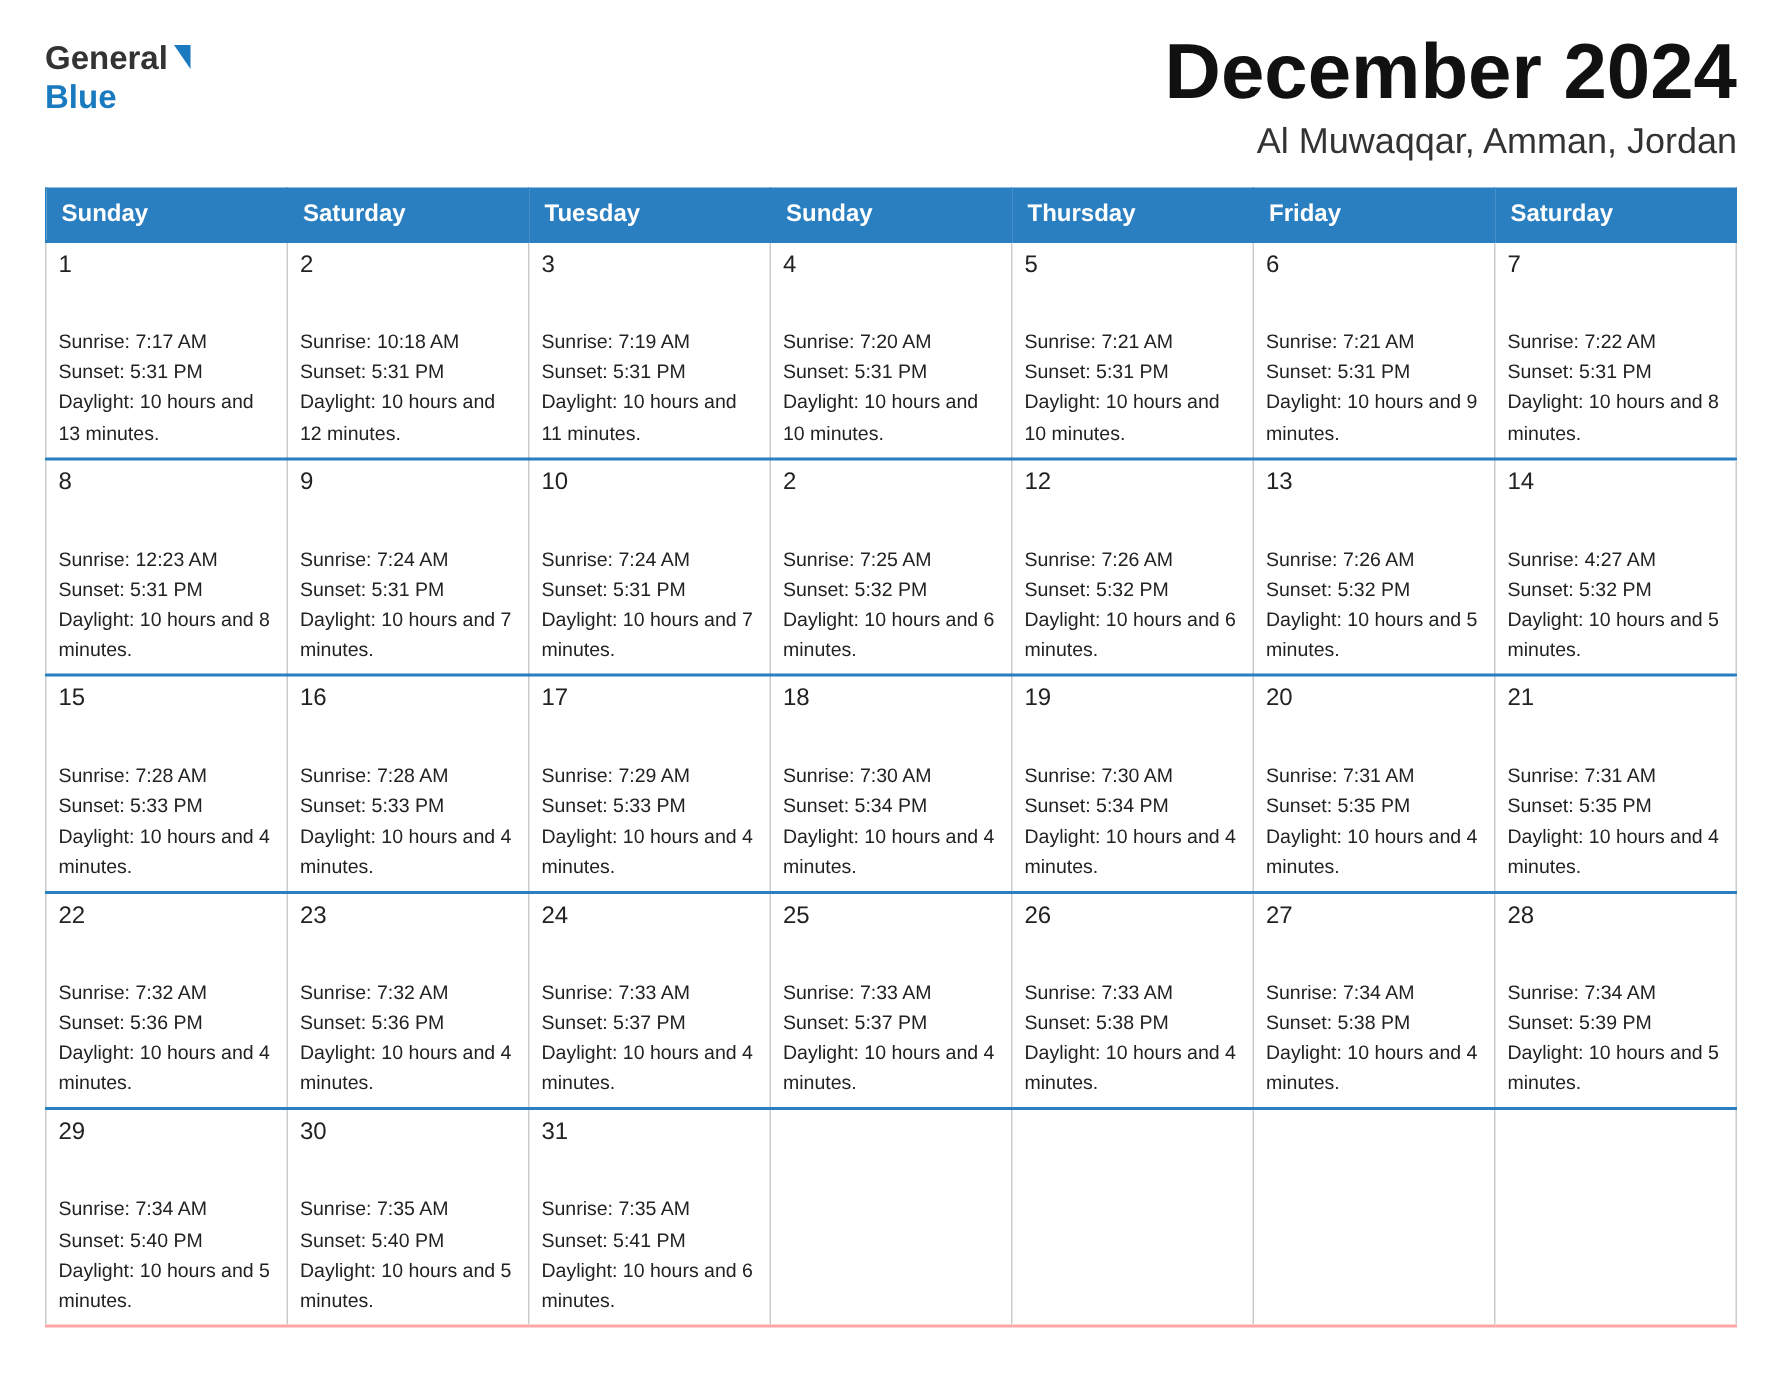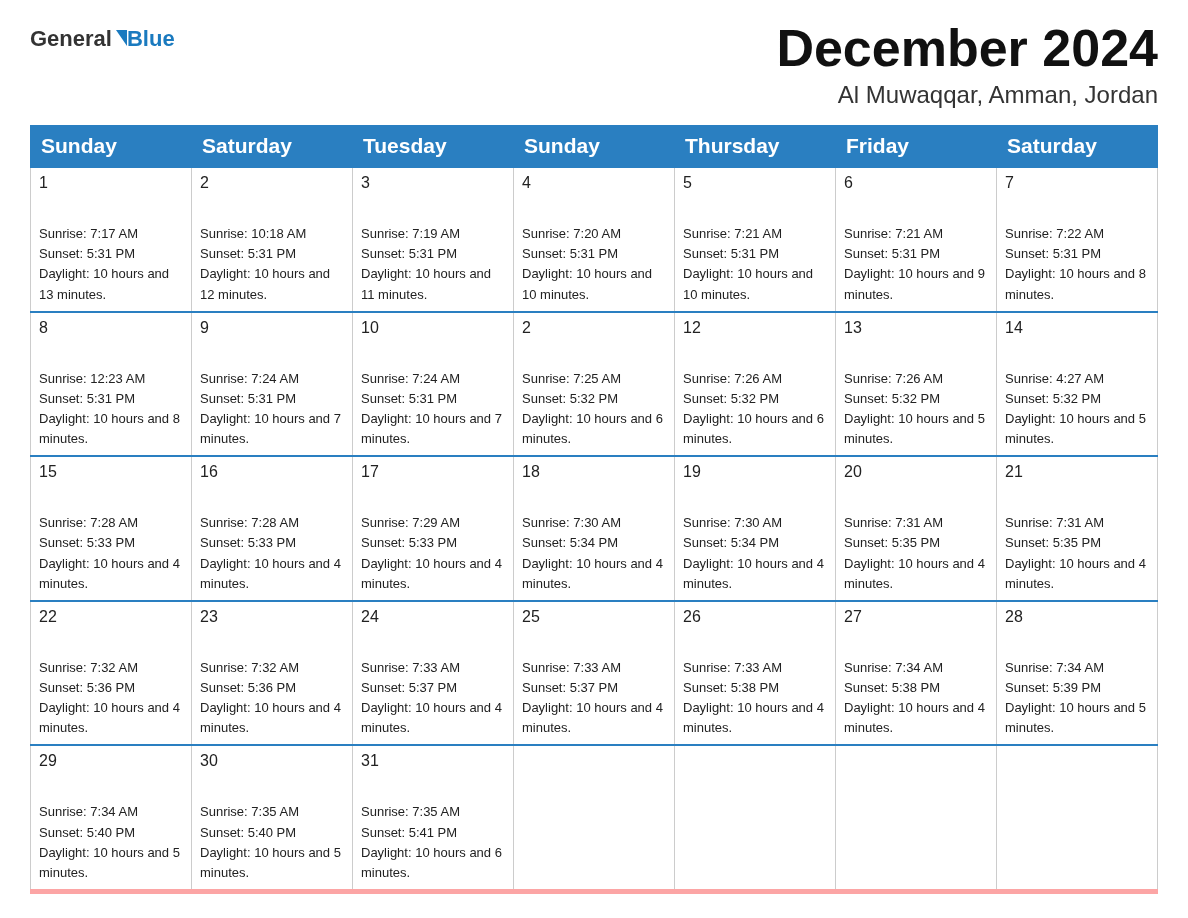--- a/index.html
+++ b/index.html
@@ -12,21 +12,21 @@
       padding: 20px 30px 30px 30px;
     }
     .header-area {
       display: flex;
       justify-content: space-between;
       align-items: flex-start;
       margin-bottom: 16px;
     }
     .logo {
       display: flex;
-      flex-direction: row;
+      flex-direction: column;
       align-items: flex-start;
       margin-top: 6px;
     }
     .title-area {
       text-align: right;
     }
     .month-title {
       font-size: 52px;
       font-weight: bold;
       color: #111;
@@ -38,21 +38,21 @@
       margin-top: 4px;
     }
     .calendar-table {
       width: 100%;
       border-collapse: collapse;
       table-layout: fixed;
     }
     .calendar-table th {
       background: #2a7fc1;
       color: #fff;
-      font-size: 21px;
+      font-size: 16px;
       font-weight: bold;
       padding: 8px 10px;
       text-align: left;
       border: 1px solid #2a7fc1;
     }
     .calendar-table td {
       border: 1px solid #ccc;
       vertical-align: top;
       padding: 6px 8px;
       height: 100px;
@@ -60,21 +60,21 @@
       color: #222;
       background: #fff;
     }
     .calendar-table tr:first-child td {
       border-top: 2px solid #2a7fc1;
     }
     .calendar-table tbody tr td {
       border-bottom: 1px solid #bbb;
     }
     .calendar-table tbody tr:last-child td {
-      border-bottom: 5px solid #fca5a5;
+      border-bottom: 2px solid #fca5a5;
     }
     .day-num {
       font-size: 16px;
       font-weight: normal;
       display: block;
       margin-bottom: 3px;
     }
     .day-info {
       font-size: 13px;
       line-height: 1.55;

